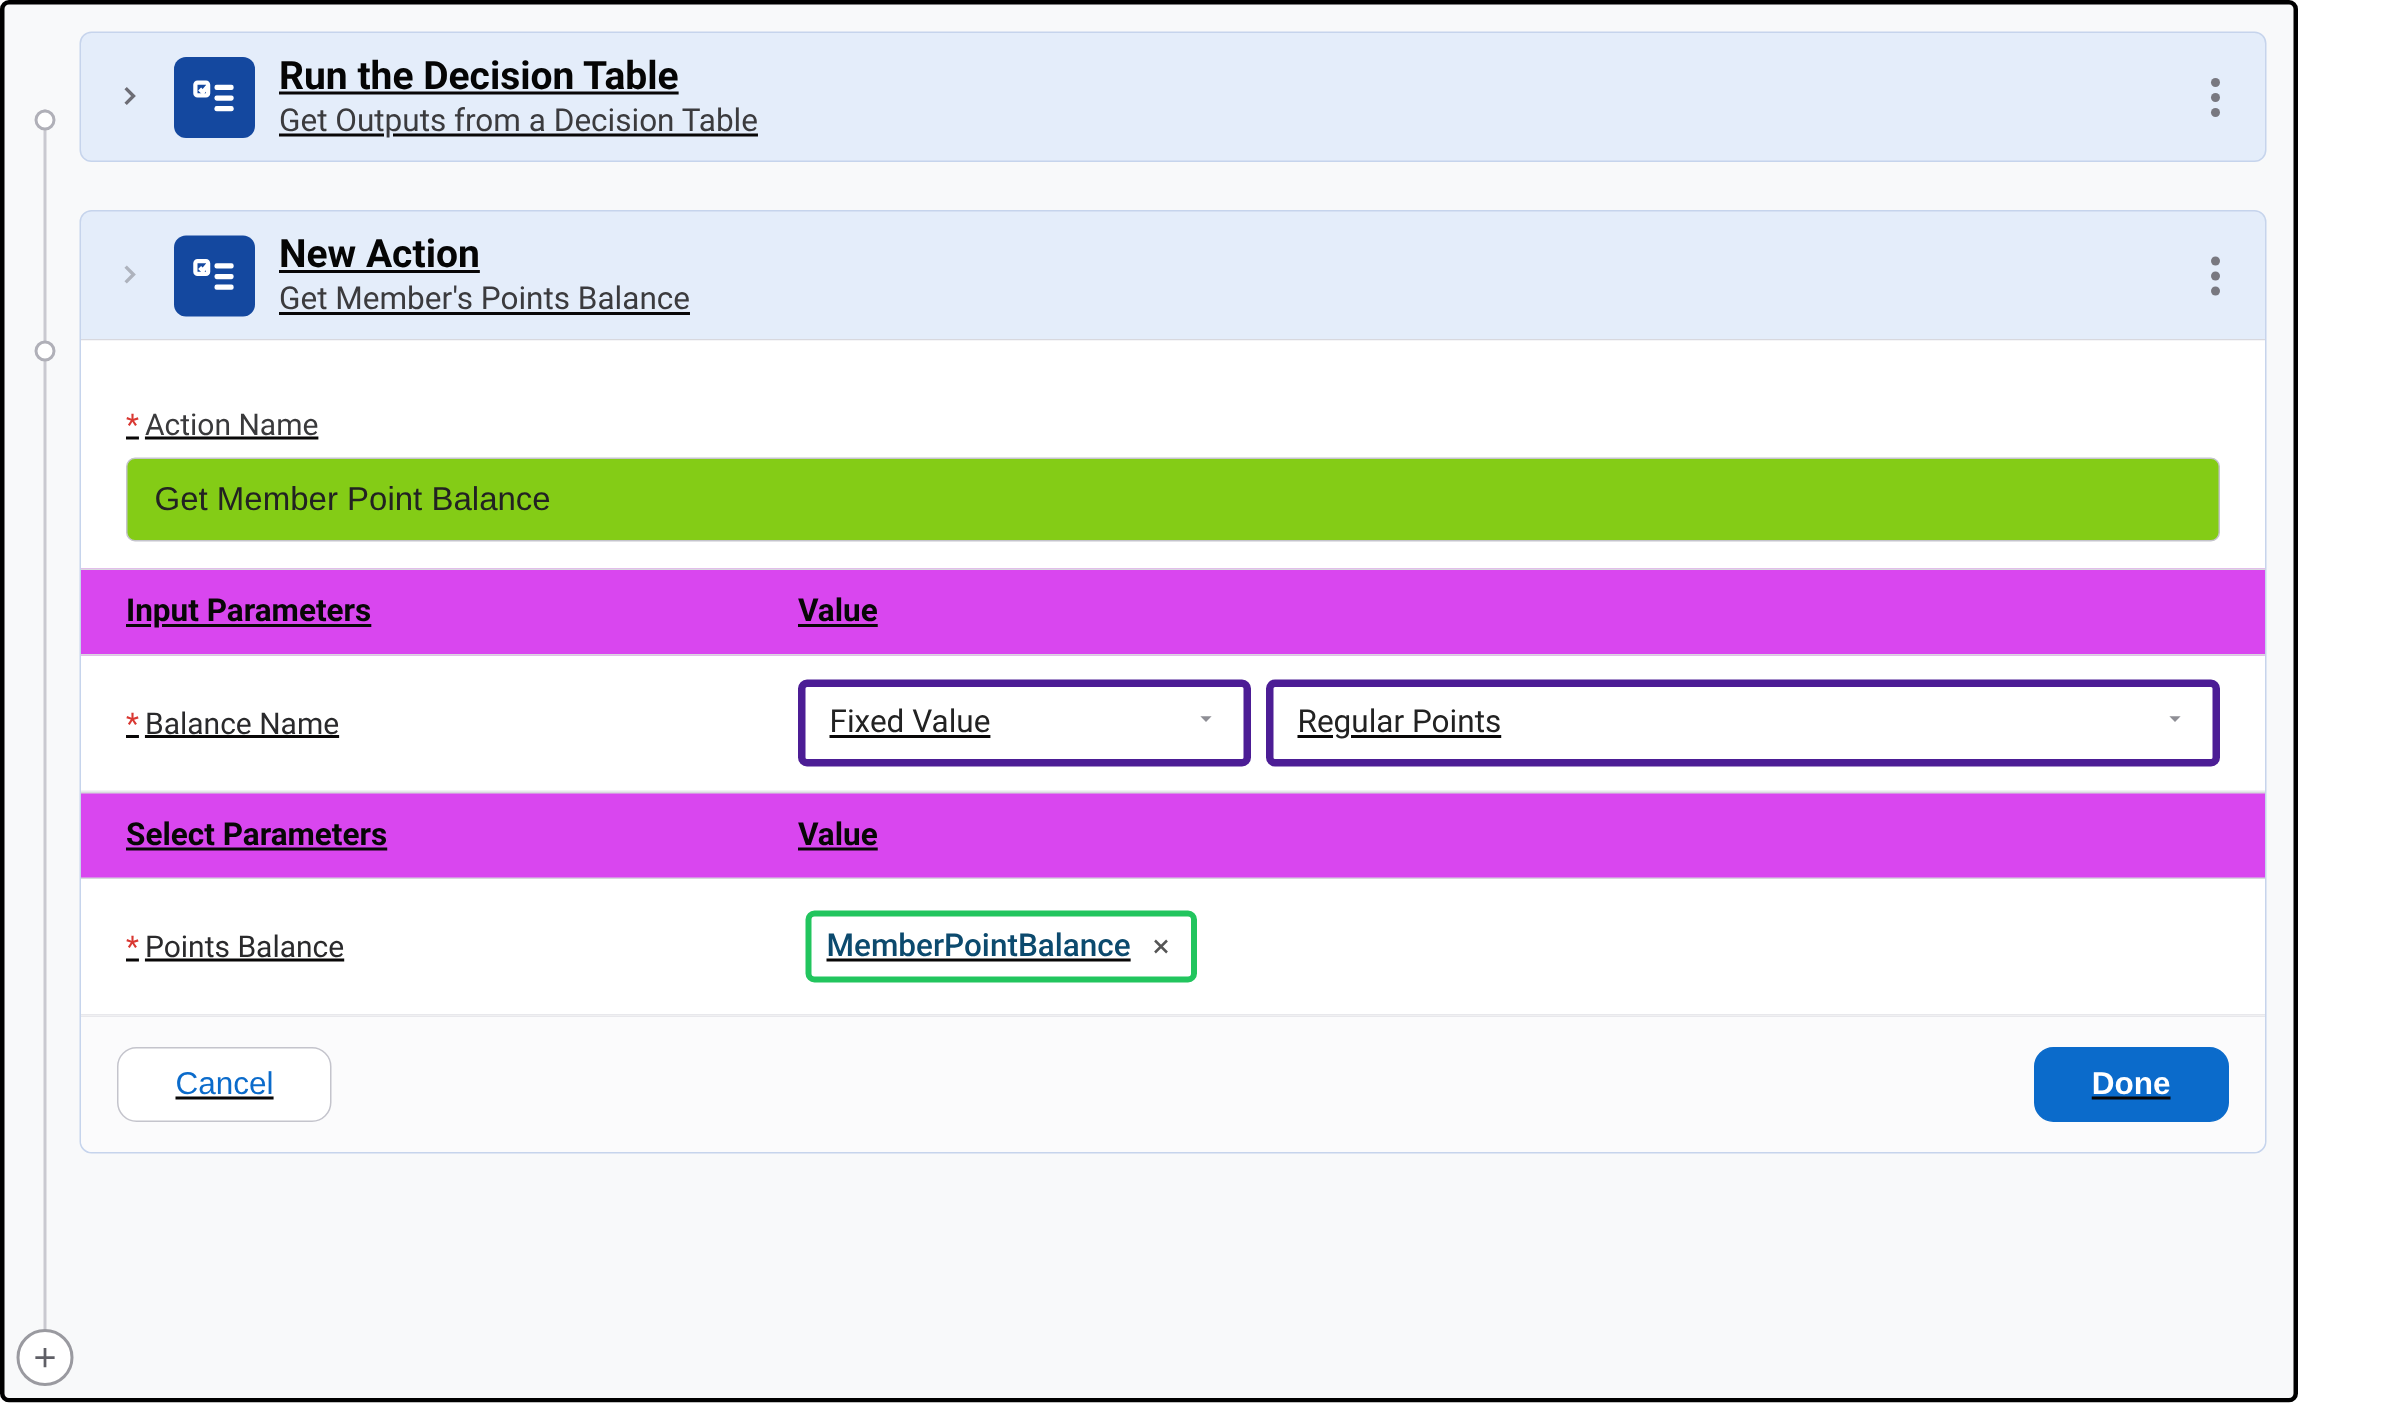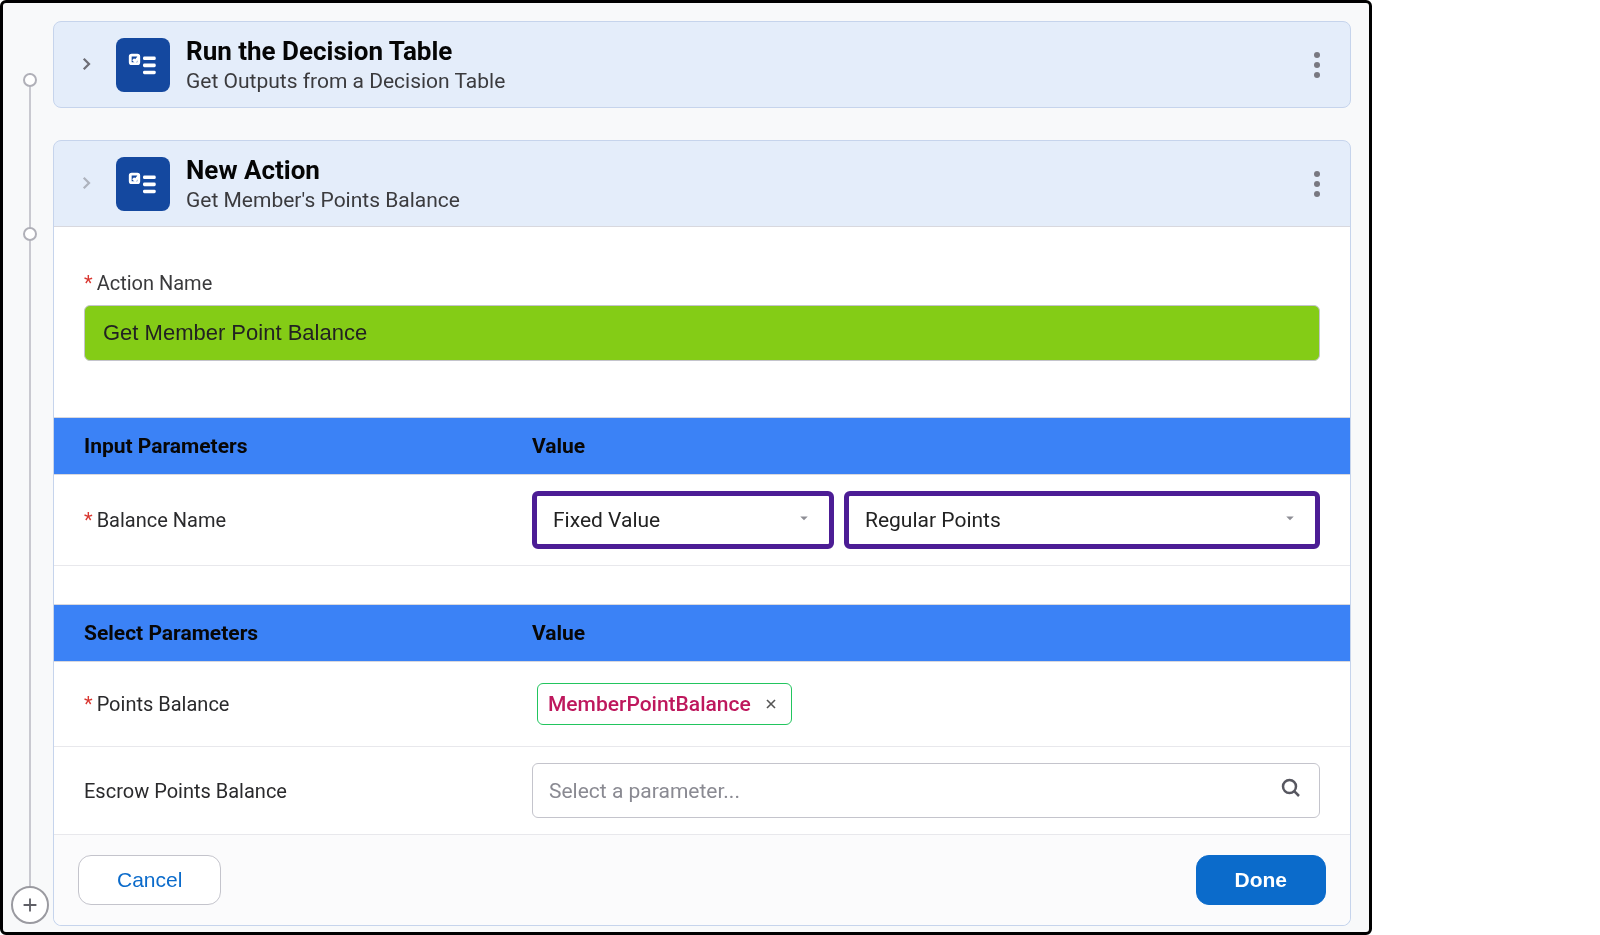--- a/index.html
+++ b/index.html
@@ -2,27 +2,28 @@
 <html><head>
 <meta charset="utf-8">
 <style>
   * { box-sizing: border-box; margin: 0; padding: 0; }
   body {
     font-family: -apple-system, BlinkMacSystemFont, "Segoe UI", Roboto, Helvetica, Arial, sans-serif;
     background: #fff;
     color: #080707;
   }
   .canvas {
-    width: 1372px;
+    width: 1532px;
     height: 935px;
     border: 3px solid #000;
     border-radius: 6px;
     background: #f8f9fa;
     position: relative;
     overflow: hidden;
+    text-decoration: underline;
   }
   .inner {
     padding: 18px 18px 18px 50px;
   }
   .timeline {
     position: absolute;
     left: 26px;
     top: 70px;
     bottom: 30px;
     width: 2px;
@@ -99,25 +100,24 @@
     margin-top:10px;
     border:1px solid #c4c4cc;
     border-radius:6px;
     padding:14px 18px;
     font-size:22px;
     color:#222;
     background:#84cc16;
   }
   .param-header {
     display:flex;
-    background:#3b82f6;
+    background:#d946ef;
     border-top:1px solid #d8d8de;
     border-bottom:1px solid #d8d8de;
     padding:16px 30px;
-    margin-top:38px;
   }
   .param-header .col-a { width:448px;font-weight:700;font-size:21px; }
   .param-header .col-b { flex:1;font-weight:700;font-size:21px; }
   .param-row {
     display:flex;
     align-items:center;
     padding:16px 30px;
     border-bottom:1px solid #e8e8ec;
   }
   .param-row .col-a { width:448px;font-size:20px;color:#2a2a2c; display:flex;align-items:center; }
@@ -128,23 +128,23 @@
     font-size:21px;color:#222;
   }
   .select .caret { color:#8e8e95; }
   .sel-small { width:302px; }
   .sel-large { flex:1; }
   .pill-container {
     flex:1;border:1px solid transparent;border-radius:6px;padding:4px;
     display:flex;align-items:center;
   }
   .pill {
-    border:1px solid #22c55e;border-radius:6px;background:#fff;
+    border:4px solid #22c55e;border-radius:6px;background:#fff;
     padding:8px 10px;display:inline-flex;align-items:center;gap:10px;
-    font-size:21px;color:#be185d;font-weight:500;justify-content:center;
+    font-size:21px;color:#0c4a6e;font-weight:500;justify-content:center;
   }
   .pill .x {
     width:20px;height:20px;display:inline-flex;align-items:center;justify-content:center;
     color:#555;cursor:pointer;font-size:20px;font-weight:400;
   }
   .search-input {
     flex:1;border:1px solid #c4c4cc;border-radius:6px;background:#fff;
     padding:12px 16px;display:flex;align-items:center;justify-content:space-between;
     font-size:21px;color:#8a8a92;
   }
@@ -298,36 +298,20 @@
                   <svg width="16" height="16" viewBox="0 0 24 24" stroke="currentColor" stroke-width="2.5" fill="none">
                       <line x1="6" y1="6" x2="18" y2="18"></line>
                       <line x1="18" y1="6" x2="6" y2="18"></line>
                     </svg>
                 </span>
               </div>
             </div>
           </div>
         </div>
 
-        <div class="param-row" style="border-bottom:none;">
-          <div class="col-a">
-            <span>Escrow Points Balance</span>
-          </div>
-          <div class="col-b">
-            <div class="search-input">
-              <span>Select a parameter...</span>
-              <span>
-                <svg viewBox="0 0 24 24" fill="none" stroke="currentColor" stroke-width="2.5">
-                    <circle cx="10.5" cy="10.5" r="6.5"></circle>
-                    <line x1="20" y1="20" x2="15.2" y2="15.2"></line>
-                  </svg>
-              </span>
-            </div>
-          </div>
-        </div>
 
         <div class="footer">
           <button class="btn btn-cancel">Cancel</button>
           <button class="btn btn-done">Done</button>
         </div>
       </div>
     </div>
 
   </div>
 </div>

